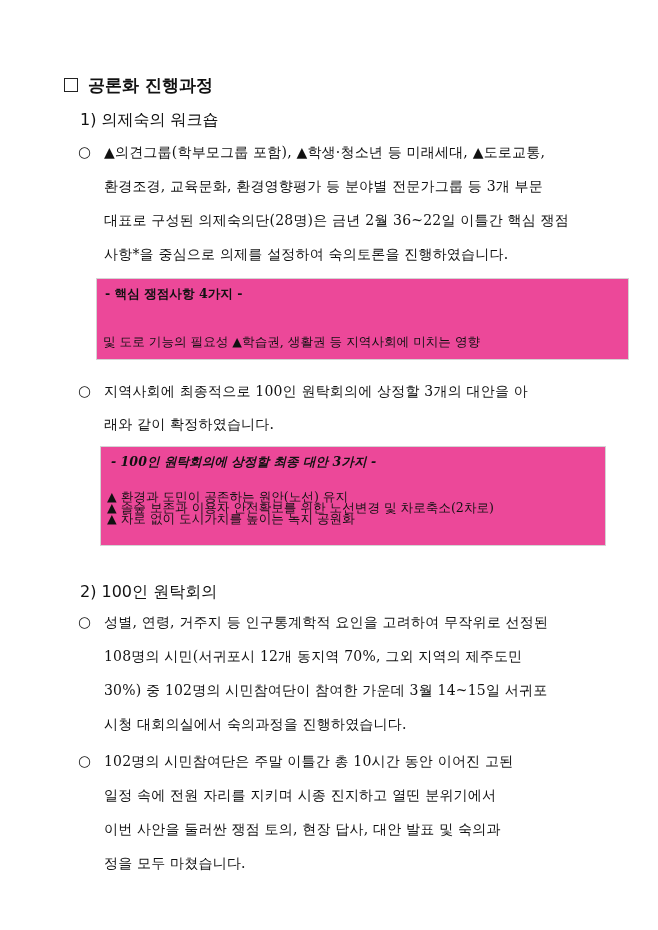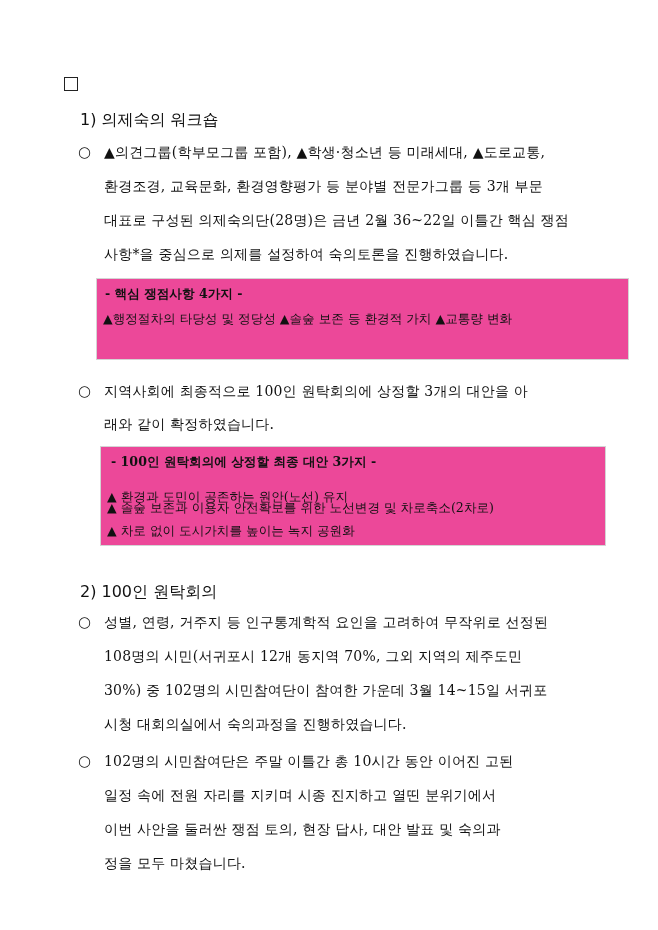--- a/index.html
+++ b/index.html
@@ -12,45 +12,45 @@
     .bullet { font-family: "DejaVu Sans", sans-serif; font-size: 15px; }
     .box { position: absolute; border: 1px solid #d4d4d4; background: #ec4899; }
     .box-line { position: absolute; white-space: nowrap; font-size: 12.6px; }
     .box-title { font-weight: bold; }
     .sq { display:inline-block; width:12px; height:12px; border:1.4px solid #222; vertical-align:-1px; margin-right:10px; }
   </style>
 </head>
 <body>
 
 <div class="abs h1" style="left:64px; top:74px;">
-  <span class="sq"></span>
+  <span class="sq"></span><span>공론화 진행과정</span>
 </div>
 
 <div class="abs h2" style="left:80px; top:110px;">1) 의제숙의 워크숍</div>
 
 <div class="abs bullet" style="left:78px; top:143px;">○</div>
 <div class="abs para-line" style="left:104px; top:144px;">▲의견그룹(학부모그룹 포함), ▲학생·청소년 등 미래세대, ▲도로교통,</div>
 <div class="abs para-line" style="left:104px; top:178px;">환경조경, 교육문화, 환경영향평가 등 분야별 전문가그룹 등 3개 부문</div>
 <div class="abs para-line" style="left:104px; top:212px;">대표로 구성된 의제숙의단(28명)은 금년 2월 36~22일 이틀간 핵심 쟁점</div>
 <div class="abs para-line" style="left:104px; top:246px;">사항*을 중심으로 의제를 설정하여 숙의토론을 진행하였습니다.</div>
 
 <div class="box" style="left:96px; top:278px; width:531px; height:80px;">
   <div class="box-line box-title" style="left:8px; top:7px;">- 핵심 쟁점사항 4가지 -</div>
-  <div class="box-line" style="left:6px; top:32px;">▲행정절차의 타당성 및 정당성 ▲솔숲 보존 등 환경적 가치 ▲교통량 변화</div>
+  <div class="box-line" style="left:6px; top:55px;">및 도로 기능의 필요성 ▲학습권, 생활권 등 지역사회에 미치는 영향</div>
 </div>
 
 <div class="abs bullet" style="left:78px; top:382px;">○</div>
 <div class="abs para-line" style="left:104px; top:383px;">지역사회에 최종적으로 100인 원탁회의에 상정할 3개의 대안을 아</div>
 <div class="abs para-line" style="left:104px; top:416px;">래와 같이 확정하였습니다.</div>
 
 <div class="box" style="left:100px; top:446px; width:504px; height:98px;">
-  <div class="box-line box-title" style="left:10px; top:7px;">- 100인 원탁회의에 상정할 최종 대안 3가지 -</div>
+  <div class="box-line box-title" style="left:10px; top:7px;font-style:italic;">- 100인 원탁회의에 상정할 최종 대안 3가지 -</div>
   <div class="box-line" style="left:6px; top:30px;margin-top:12px;">▲ 환경과 도민이 공존하는 원안(노선) 유지</div>
   <div class="box-line" style="left:6px; top:53px;">▲ 솔숲 보존과 이용자 안전확보를 위한 노선변경 및 차로축소(2차로)</div>
-  <div class="box-line" style="left:6px; top:76px;">▲ 차로 없이 도시가치를 높이는 녹지 공원화</div>
+  <div class="box-line" style="left:6px; top:64px;">▲ 차로 없이 도시가치를 높이는 녹지 공원화</div>
 </div>
 
 <div class="abs h2" style="left:80px; top:582px;">2) 100인 원탁회의</div>
 
 <div class="abs bullet" style="left:78px; top:613px;">○</div>
 <div class="abs para-line" style="left:104px; top:614px;">성별, 연령, 거주지 등 인구통계학적 요인을 고려하여 무작위로 선정된</div>
 <div class="abs para-line" style="left:104px; top:648px;">108명의 시민(서귀포시 12개 동지역 70%, 그외 지역의 제주도민</div>
 <div class="abs para-line" style="left:104px; top:682px;">30%) 중 102명의 시민참여단이 참여한 가운데 3월 14~15일 서귀포</div>
 <div class="abs para-line" style="left:104px; top:716px;">시청 대회의실에서 숙의과정을 진행하였습니다.</div>
 

